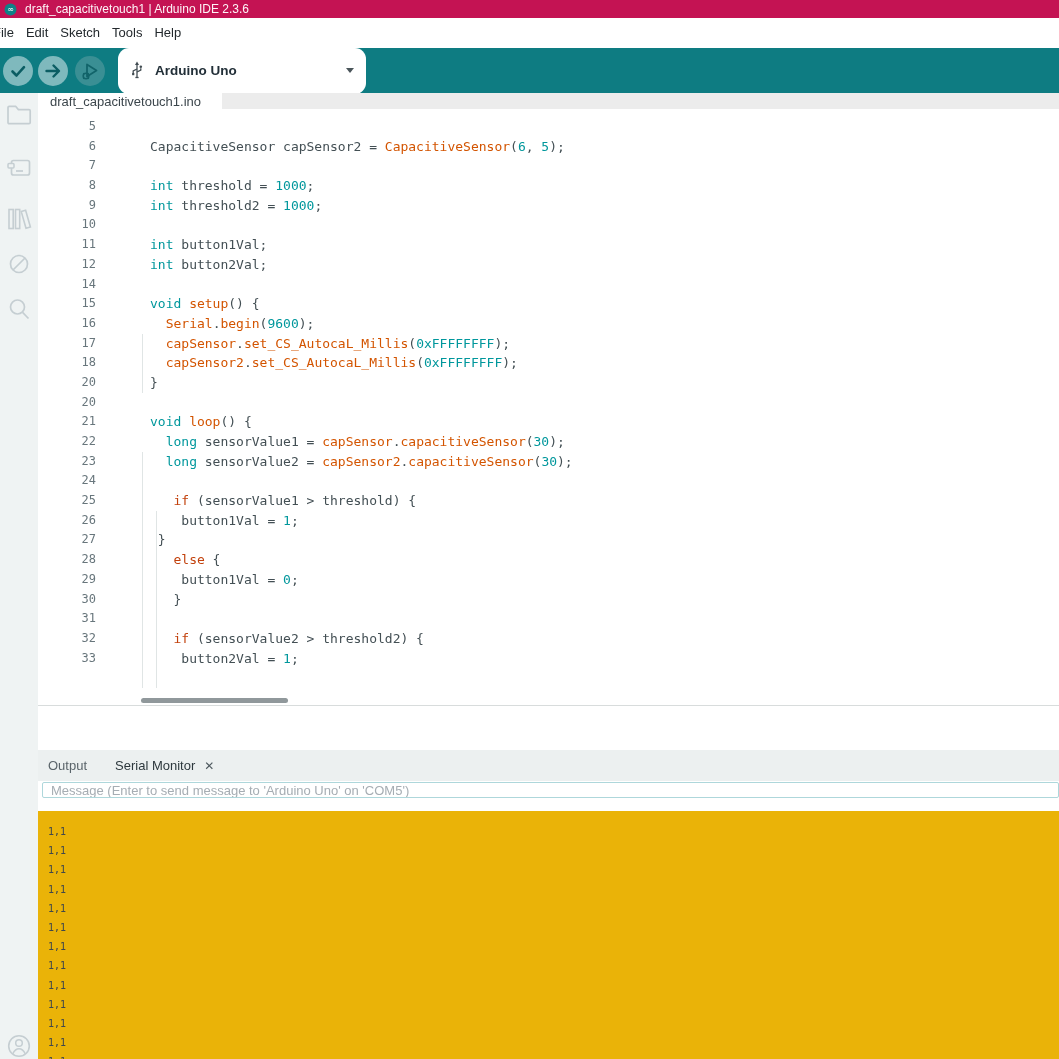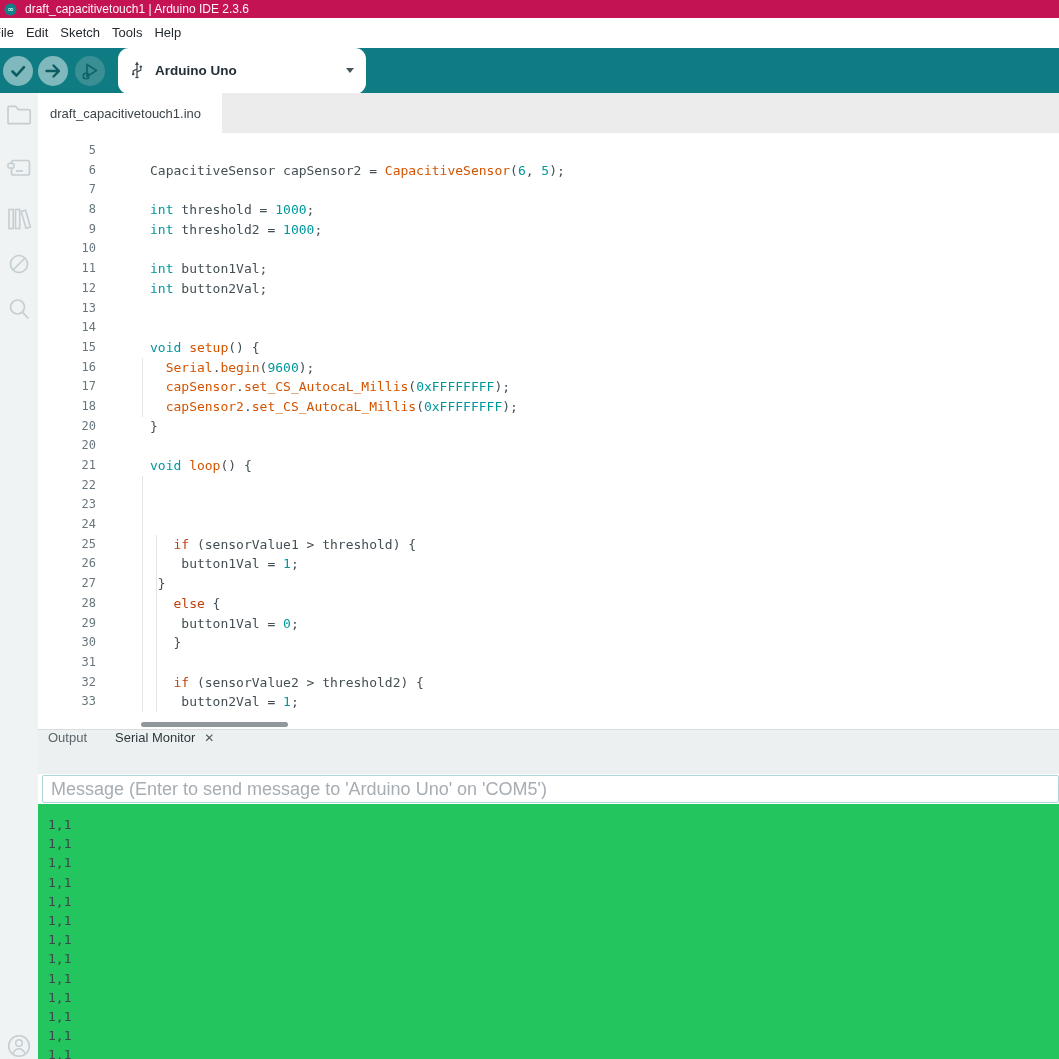--- a/index.html
+++ b/index.html
@@ -31,51 +31,51 @@
 
   
   .main { flex: 1 1 auto; display: flex; min-height: 0; }
   .sidebar { width: 38px; background: #EFF3F3; position: relative; flex: 0 0 auto; }
   .sb-icon { position: absolute; left: 50%; transform: translateX(-50%); cursor: pointer; }
   .sb-icon svg { display: block; }
 
   .content { flex: 1 1 auto; display: flex; flex-direction: column; min-width: 0; }
 
   
-  .tabstrip { height: 40px; background: #ECECEC; display: flex; flex: 0 0 auto; }
+  .tabstrip { height: 16px; background: #ECECEC; display: flex; flex: 0 0 auto; }
   .etab { width: 184px; background: #ffffff; display: flex; align-items: center; padding-left: 12px;
           font-size: 13px; color: #3c464c; cursor: pointer; white-space: nowrap; }
 
   
   .editor { height: 597px; background: #ffffff; position: relative; overflow: hidden; flex: 0 0 auto;
             border-bottom: 1px solid #d8dcdc; font-family: "DejaVu Sans Mono", monospace; }
   .code-wrap { padding-top: 8px; }
   .code-line { display: flex; height: 19.7px; line-height: 19.7px; }
   .ln { width: 58px; flex: 0 0 auto; text-align: right; color: #68767c; font-size: 12px; }
   .code { padding-left: 54px; white-space: pre; font-size: 13px; color: #434F54; }
   .tok-d { color: #434F54; }
   .tok-t { color: #00979C; }
   .tok-o { color: #D35400; }
   .tok-g { color: #c2410c; }
   .indent-guide { position: absolute; width: 1px; background: #e0e5e5; }
   .hscrollbar { position: absolute; left: 103px; bottom: 2px; width: 147px; height: 5px; background: #7d868a; border-radius: 3px; opacity: 0.85; cursor: pointer; }
 
   
-  .panel-tabs { height: 44px; background: #ECF0F0; display: flex; align-items: flex-start; flex: 0 0 auto; }
+  .panel-tabs { height: 31px; background: #ECF0F0; display: flex; align-items: center; flex: 0 0 auto; margin-top: 44px; }
   .ptab { font-size: 13px; cursor: pointer; display: flex; align-items: center; }
   .ptab.inactive { color: #5a646a; margin-left: 10px; }
   .ptab.active { color: #2d383d; margin-left: 28px; }
   .ptab .close { margin-left: 9px; font-size: 12px; color: #4d585e; cursor: pointer; font-family: "DejaVu Sans", sans-serif; }
   .msg-row { height: 30px; background: #ffffff; flex: 0 0 auto; }
-  .msg-input { display: block; margin-left: 4px; width: calc(100% - 4px); height: 28px; margin-top: 1px;
-               border: 1px solid #aed7db; border-radius: 2px; padding: 0 8px; font-size: 18px;
+  .msg-input { display: block; margin-left: 4px; width: calc(100% - 4px); height: 16px; margin-top: 1px;
+               border: 1px solid #aed7db; border-radius: 2px; padding: 0 8px; font-size: 13px;
                font-family: "Liberation Sans", sans-serif; color: #333; outline: none; }
   .msg-input::placeholder { color: #a6adb3; opacity: 1; }
-  .serial-out { flex: 1 1 auto; background: #22c55e; padding: 11px 0 0 10px; overflow: hidden;
-                font-family: "DejaVu Sans Mono", monospace; font-size: 13px; line-height: 19.2px; color: #3f474c; }
+  .serial-out { flex: 1 1 auto; background: #eab308; padding: 11px 0 0 10px; overflow: hidden;
+                font-family: "DejaVu Sans Mono", monospace; font-size: 10px; line-height: 19.2px; color: #3f474c; }
 </style>
 </head>
 <body>
 
 <div class="app">
 
   <div class="titlebar">
     <span class="app-icon">
       <svg width="13" height="13" viewBox="0 0 13 13">
         <circle cx="6.5" cy="6.5" r="6" fill="#0f8187"></circle>
@@ -216,24 +216,20 @@
             </div>
             <div class="code-line">
               <span class="ln">11</span>
               <span class="code"><span class="tok-t">int</span><span class="tok-d"> button1Val;</span></span>
             </div>
             <div class="code-line">
               <span class="ln">12</span>
               <span class="code"><span class="tok-t">int</span><span class="tok-d"> button2Val;</span></span>
             </div>
             <div class="code-line">
-              <span class="ln">13</span>
-              <span class="code"></span>
-            </div>
-            <div class="code-line">
               <span class="ln">14</span>
               <span class="code"></span>
             </div>
             <div class="code-line">
               <span class="ln">15</span>
               <span class="code"><span class="tok-t">void</span><span class="tok-d"> </span><span class="tok-o">setup</span><span class="tok-d">() {</span></span>
             </div>
             <div class="code-line">
               <span class="ln">16</span>
               <span class="code"><span class="tok-d">  </span><span class="tok-o">Serial</span><span class="tok-d">.</span><span class="tok-o">begin</span><span class="tok-d">(</span><span class="tok-t">9600</span><span class="tok-d">);</span></span>
@@ -253,23 +249,25 @@
             <div class="code-line">
               <span class="ln">20</span>
               <span class="code"></span>
             </div>
             <div class="code-line">
               <span class="ln">21</span>
               <span class="code"><span class="tok-t">void</span><span class="tok-d"> </span><span class="tok-o">loop</span><span class="tok-d">() {</span></span>
             </div>
             <div class="code-line">
               <span class="ln">22</span>
+              <span class="code"><span class="tok-d">  </span><span class="tok-t">long</span><span class="tok-d"> sensorValue1 = </span><span class="tok-o">capSensor</span><span class="tok-d">.</span><span class="tok-o">capacitiveSensor</span><span class="tok-d">(</span><span class="tok-t">30</span><span class="tok-d">);</span></span>
             </div>
             <div class="code-line">
               <span class="ln">23</span>
+              <span class="code"><span class="tok-d">  </span><span class="tok-t">long</span><span class="tok-d"> sensorValue2 = </span><span class="tok-o">capSensor2</span><span class="tok-d">.</span><span class="tok-o">capacitiveSensor</span><span class="tok-d">(</span><span class="tok-t">30</span><span class="tok-d">);</span></span>
             </div>
             <div class="code-line">
               <span class="ln">24</span>
               <span class="code"></span>
             </div>
             <div class="code-line">
               <span class="ln">25</span>
               <span class="code"><span class="tok-d">   </span><span class="tok-g">if</span><span class="tok-d"> (sensorValue1 &gt; threshold) {</span></span>
             </div>
             <div class="code-line">

